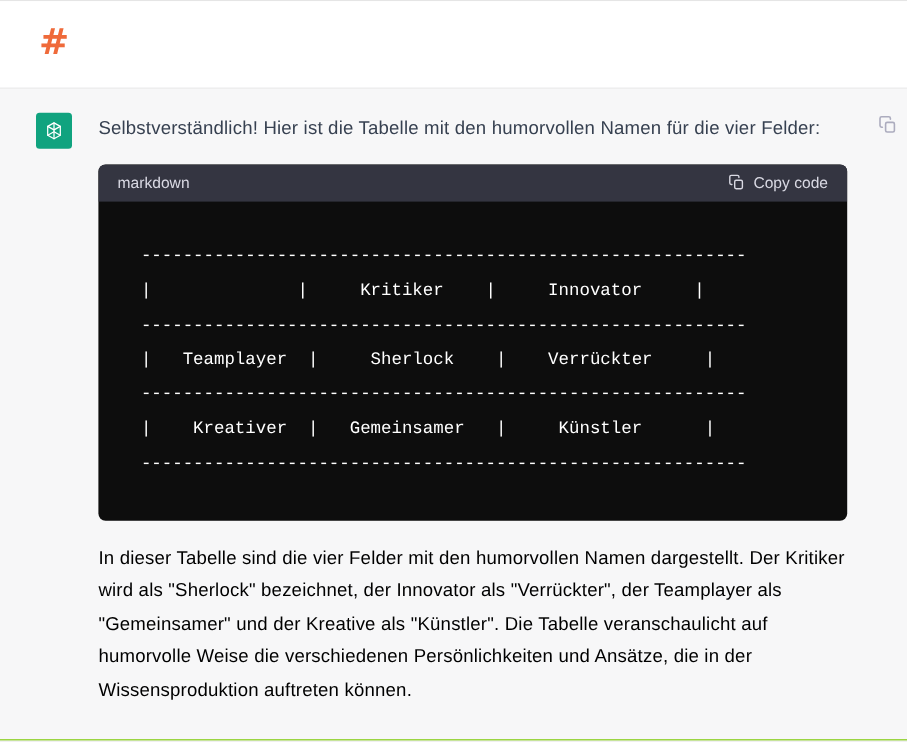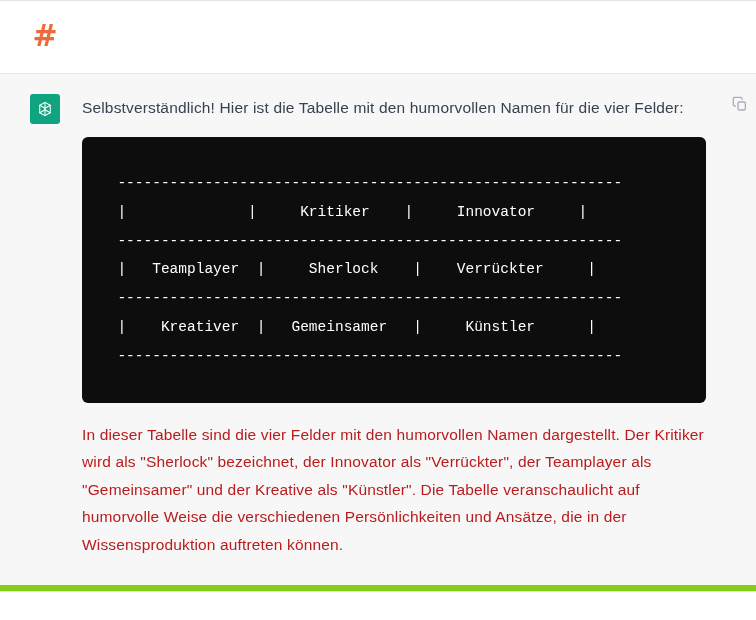--- a/index.html
+++ b/index.html
@@ -33,21 +33,21 @@
     position: relative;
   }
   .msg-user {
     background: #ffffff;
     border-bottom: 1px solid #e7e7e8;
     padding-top: 20px;
     padding-bottom: 22px;
   }
   .msg-assistant {
     background: #f7f7f8;
-    border-bottom: 6px solid #84cc16;
+    border-bottom: 1px solid #84cc16;
     padding-top: 20px;
     padding-bottom: 26px;
   }
   .avatar {
     width: 30px;
     height: 30px;
     flex: 0 0 30px;
     margin-left: 14px;
     margin-right: 22px;
     border-radius: 3px;
@@ -87,21 +87,21 @@
     padding-top: 4px;
   }
   .assistant-intro {
     padding-top: 2px;
     margin-bottom: 16px;
   }
   .assistant-outro {
     margin-top: 18px;
     font-size: 15.5px;
     line-height: 1.78;
-    color: #b91c1c;
+    color: #000000;
   }
   
   .code-block {
     border-radius: 6px;
     overflow: hidden;
     background: #0d0d0d;
     margin-top: 4px;
     width: 653px;
     max-width: 100%;
   }
@@ -173,20 +173,32 @@
         <path d="M12 3.2v17.6"></path>
         <path d="M5 7.1l7 3.9 7-3.9"></path>
         <path d="M5 16.9l7-3.9 7 3.9"></path>
       </svg>
     </div>
 
     <div class="msg-body">
       <p class="msg-text assistant-intro">Selbstverständlich! Hier ist die Tabelle mit den humorvollen Namen für die vier Felder:</p>
 
       <div class="code-block">
+        <div class="code-header">
+          <span class="code-lang">markdown</span>
+          <span class="copy-code">
+            <span>
+              <svg width="14" height="14" viewBox="0 0 24 24" fill="none" stroke="#d9d9e3" stroke-width="2" stroke-linecap="round" stroke-linejoin="round">
+                <rect x="9" y="9" width="11" height="12" rx="2"></rect>
+                <path d="M5 15H4a2 2 0 0 1-2-2V4a2 2 0 0 1 2-2h9a2 2 0 0 1 2 2v1"></path>
+              </svg>
+            </span>
+            <span>Copy code</span>
+          </span>
+        </div>
         <pre class="code-body">  ----------------------------------------------------------
   |              |     Kritiker    |     Innovator     |
   ----------------------------------------------------------
   |   Teamplayer  |     Sherlock    |    Verrückter     |
   ----------------------------------------------------------
   |    Kreativer  |   Gemeinsamer   |     Künstler      |
   ----------------------------------------------------------</pre>
       </div>
 
       <p class="msg-text assistant-outro">In dieser Tabelle sind die vier Felder mit den humorvollen Namen dargestellt. Der Kritiker wird als "Sherlock" bezeichnet, der Innovator als "Verrückter", der Teamplayer als "Gemeinsamer" und der Kreative als "Künstler". Die Tabelle veranschaulicht auf humorvolle Weise die verschiedenen Persönlichkeiten und Ansätze, die in der Wissensproduktion auftreten können.</p>

